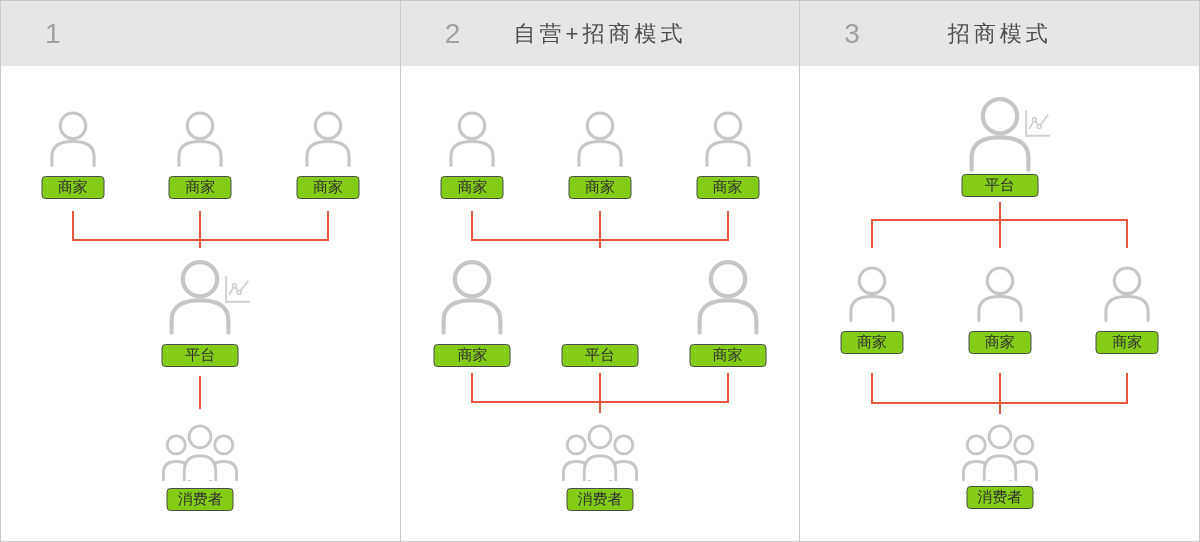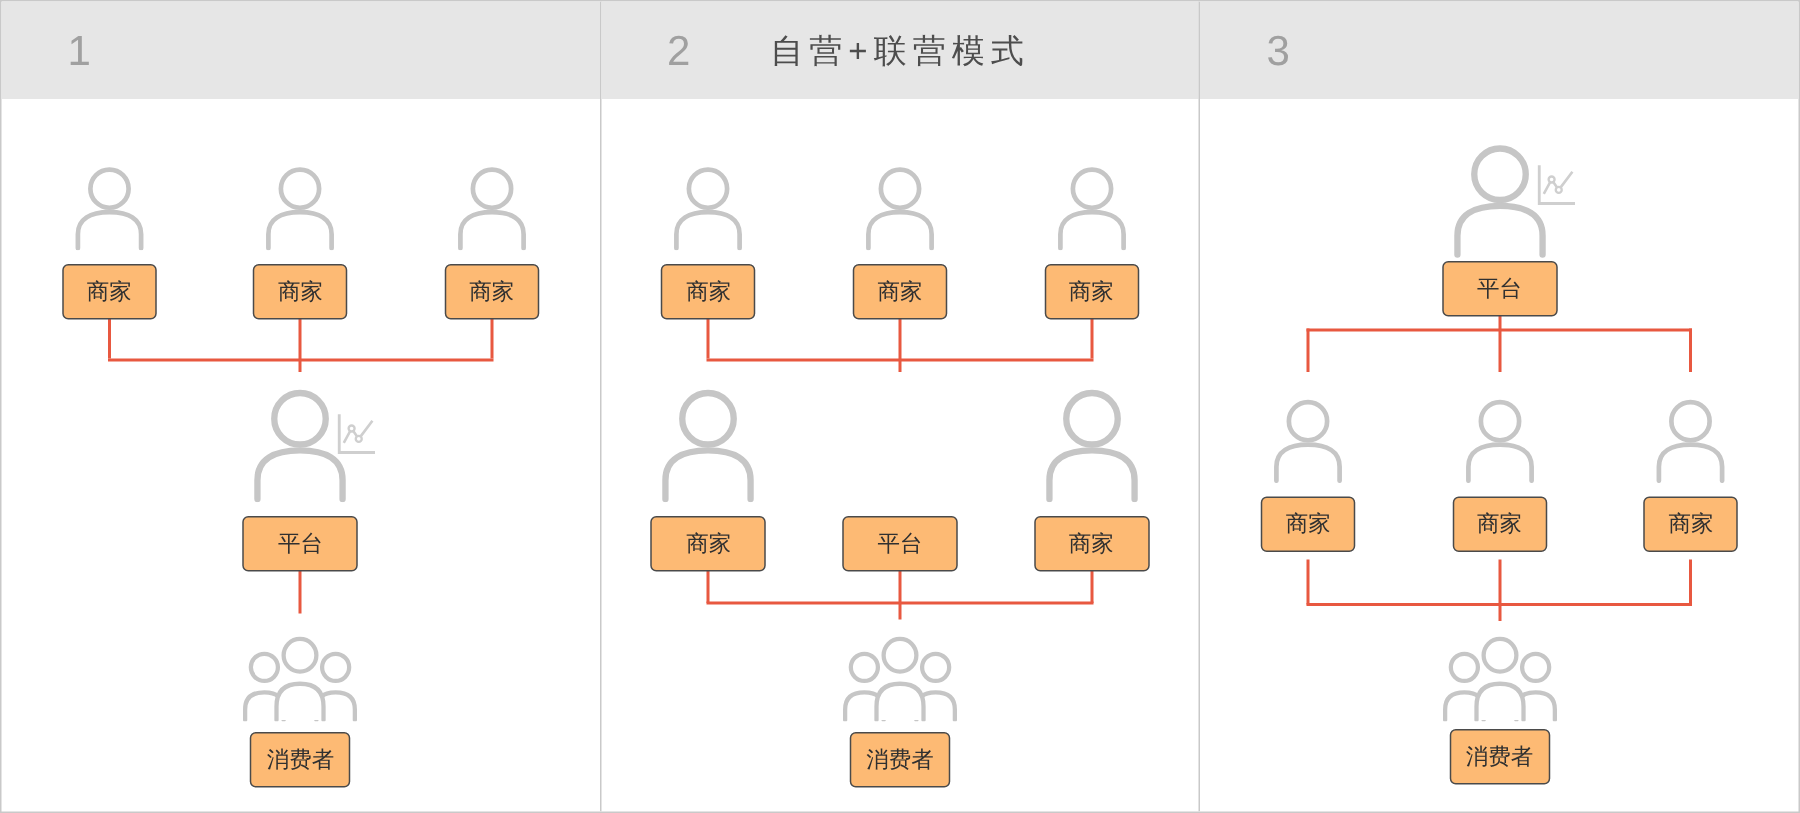--- a/index.html
+++ b/index.html
@@ -11,21 +11,21 @@
   body{font-family:"Liberation Sans","DejaVu Sans",sans-serif;background:#fff}
   .frame{width:1200px;height:542px;border:1px solid var(--c-frame);background:var(--c-body_bg);display:flex;overflow:hidden}
   .panel{flex:1 1 0;position:relative}
   .panel + .panel{border-left:1px solid var(--c-frame)}
   .panel-header{height:65px;background:var(--c-header_bg);position:relative}
   .panel-num{position:absolute;left:44px;top:50%;transform:translateY(-50%);font-size:28px;color:var(--c-header_number)}
   .panel-title{position:absolute;left:50%;top:50%;transform:translate(-50%,-50%);font-size:22px;letter-spacing:4px;color:var(--c-header_title);white-space:nowrap}
   .panel-body{position:absolute;top:65px;left:0;right:0;bottom:0}
   .abs{position:absolute;transform:translateX(-50%)}
   .col-l{left:18%}.col-c{left:50%}.col-r{left:82%}
-  .label-box{display:flex;align-items:center;justify-content:center;height:37px;border:1.5px solid var(--c-box_border);border-radius:4px;background:#fdba74;color:var(--c-box_text);font-size:15px;white-space:nowrap;z-index:2}
+  .label-box{display:flex;align-items:center;justify-content:center;height:23px;border:1.5px solid var(--c-box_border);border-radius:4px;background:#84cc16;color:var(--c-box_text);font-size:15px;white-space:nowrap;z-index:2}
   .w-sm{width:63px}.w-md{width:77px}.w-lg{width:67px}
   .icon{color:var(--c-icon)}
   .chart{color:#cfcfcf}
   .v{position:absolute;width:2px;background:var(--c-connector);transform:translateX(-50%)}
   .h{position:absolute;height:2px;background:var(--c-connector);left:calc(18% - 1px);right:calc(18% - 1px)}
 </style>
 </head>
 <body>
 
 <svg width="0" height="0" style="position:absolute">
@@ -89,21 +89,21 @@
       <svg class="abs icon col-c" style="top:358px" width="96" height="57">
           <use href="#sym-group"></use>
         </svg>
       <div class="abs label-box w-lg col-c" style="top:422px">消费者</div>
     </div>
   </section>
 
   <section class="panel">
     <header class="panel-header">
       <span class="panel-num">2</span>
-      <span class="panel-title">自营+联营模式</span>
+      <span class="panel-title">自营+招商模式</span>
     </header>
     <div class="panel-body">
       <svg class="abs icon col-l" style="top:45px" width="49" height="56">
           <use href="#sym-person"></use>
         </svg>
       <svg class="abs icon col-c" style="top:45px" width="49" height="56">
           <use href="#sym-person"></use>
         </svg>
       <svg class="abs icon col-r" style="top:45px" width="49" height="56">
           <use href="#sym-person"></use>
@@ -135,20 +135,21 @@
       <svg class="abs icon col-c" style="top:358px" width="96" height="57">
           <use href="#sym-group"></use>
         </svg>
       <div class="abs label-box w-lg col-c" style="top:422px">消费者</div>
     </div>
   </section>
 
   <section class="panel">
     <header class="panel-header">
       <span class="panel-num">3</span>
+      <span class="panel-title">招商模式</span>
     </header>
     <div class="panel-body">
       <svg class="abs icon col-c" style="top:30px" width="66" height="76">
           <use href="#sym-person"></use>
         </svg>
       <svg class="chart" style="position:absolute;left:calc(50% + 24px);top:44px" width="26" height="28">
           <use href="#sym-chart"></use>
         </svg>
       <div class="abs label-box w-md col-c" style="top:108px">平台</div>
 

